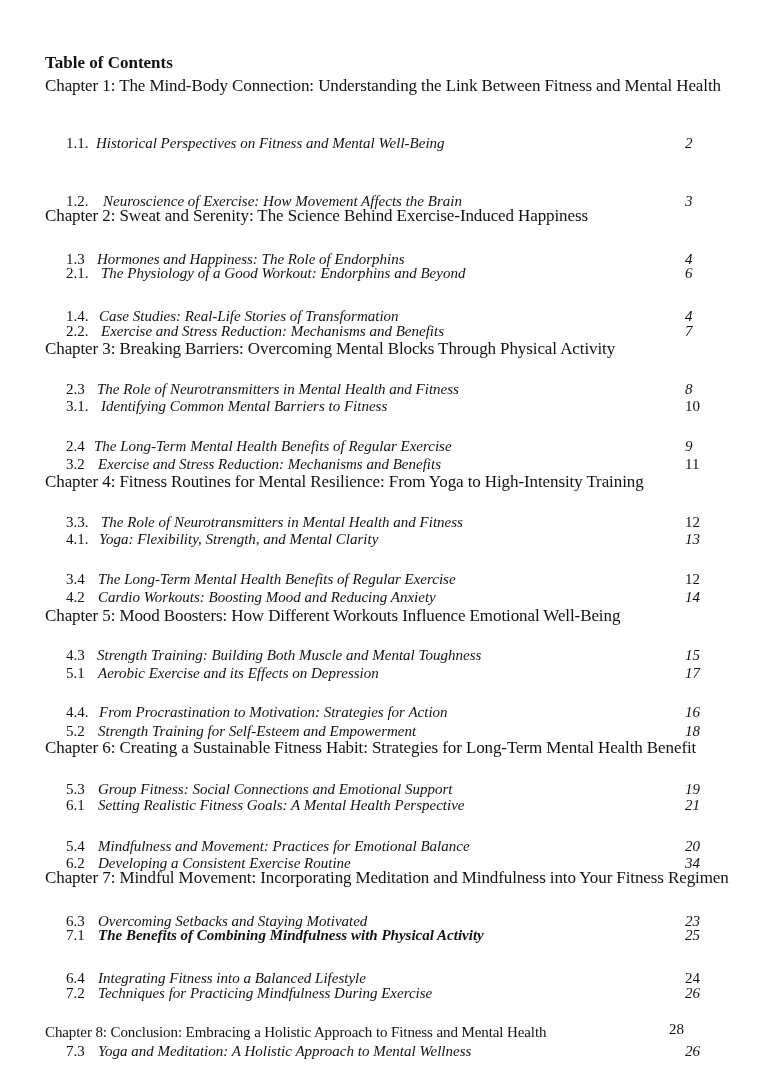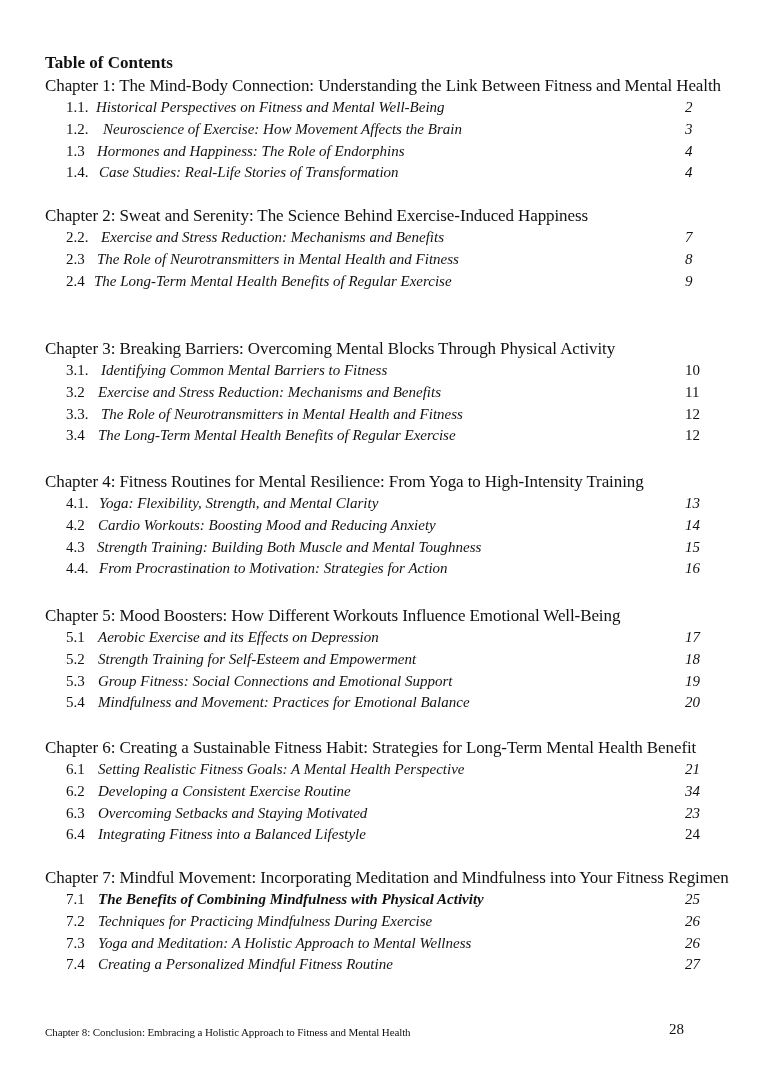--- a/index.html
+++ b/index.html
@@ -1,21 +1,21 @@
 <!DOCTYPE html>
 <html><head>
 <meta charset="utf-8">
 <style>
   html, body { margin: 0; padding: 0; background: #ffffff; }
   body { width: 784px; height: 1092px; position: relative; overflow: hidden;
          font-family: "Liberation Serif", "DejaVu Serif", serif; color: #111; }
   .title { position: absolute; left: 45px; top: 30px; font-size: 17px; font-weight: bold; margin-top: 23px; }
   .chapter { position: absolute; left: 45px; width: 720px; }
   .ch-title { font-size: 17px; height: 22px; line-height: 22px; white-space: nowrap; letter-spacing: -0.1px; }
-  .sec { position: relative; height: 21.8px; line-height: 21.8px; font-size: 15px; white-space: nowrap; }
+  .sec { position: relative; height: 21.8px; line-height: 21.8px; font-size: 15px; white-space: nowrap; margin-top: 36px; }
   .sec .num { position: absolute; left: 21px; }
   .sec .txt { position: absolute; font-style: italic; }
   .sec .pg { position: absolute; left: 640px; font-style: italic; }
   .sec .pg.up { font-style: normal; }
   .ch-pg { position: absolute; left: 624px; top: 0; font-size: 15px; }
 </style>
 </head>
 <body>
 
 <div class="title">Table of Contents</div>
@@ -39,20 +39,25 @@
         <span class="pg">4</span>
       </div>
       <div class="sec">
         <span class="num">1.4.</span>
         <span class="txt" style="left: 54px;">Case Studies: Real-Life Stories of Transformation</span>
         <span class="pg">4</span>
       </div>
     </div>
     <div class="chapter" style="top: 205px;">
       <div class="ch-title">Chapter 2: Sweat and Serenity: The Science Behind Exercise-Induced Happiness</div>
+      <div class="sec">
+        <span class="num">2.1.</span>
+        <span class="txt" style="left: 56px;">The Physiology of a Good Workout: Endorphins and Beyond</span>
+        <span class="pg">6</span>
+      </div>
       <div class="sec">
         <span class="num">2.2.</span>
         <span class="txt" style="left: 56px;">Exercise and Stress Reduction: Mechanisms and Benefits</span>
         <span class="pg">7</span>
       </div>
       <div class="sec">
         <span class="num">2.3</span>
         <span class="txt" style="left: 52px;">The Role of Neurotransmitters in Mental Health and Fitness</span>
         <span class="pg">8</span>
       </div>
@@ -171,16 +176,16 @@
         <span class="txt" style="left: 53px;">Yoga and Meditation: A Holistic Approach to Mental Wellness</span>
         <span class="pg">26</span>
       </div>
       <div class="sec">
         <span class="num">7.4</span>
         <span class="txt" style="left: 53px;">Creating a Personalized Mindful Fitness Routine</span>
         <span class="pg">27</span>
       </div>
     </div>
     <div class="chapter" style="top: 1021px;">
-      <div class="ch-title" style="font-size: 11px;">Chapter 8: Conclusion: Embracing a Holistic Approach to Fitness and Mental Health</div>
+      <div class="ch-title" style="font-size: 15px;">Chapter 8: Conclusion: Embracing a Holistic Approach to Fitness and Mental Health</div>
       <span class="ch-pg" style="top: 0px;">28</span>
     </div>
   </div>
 
 </body></html>

